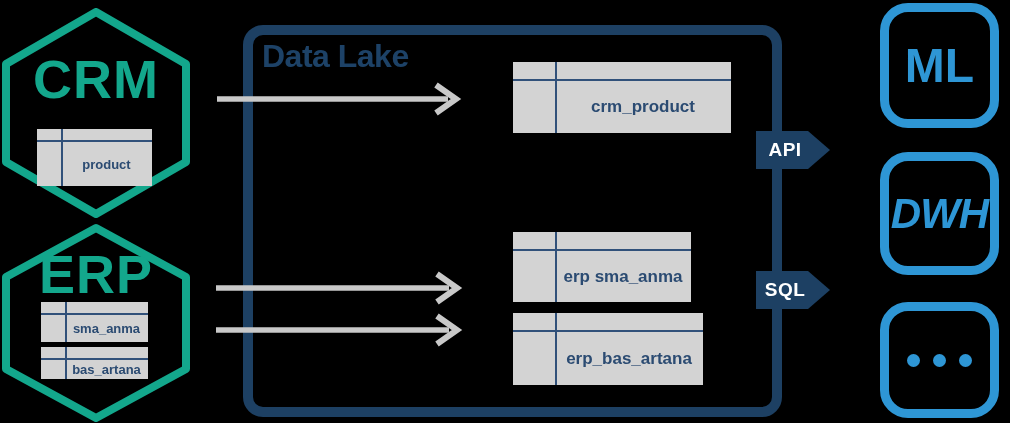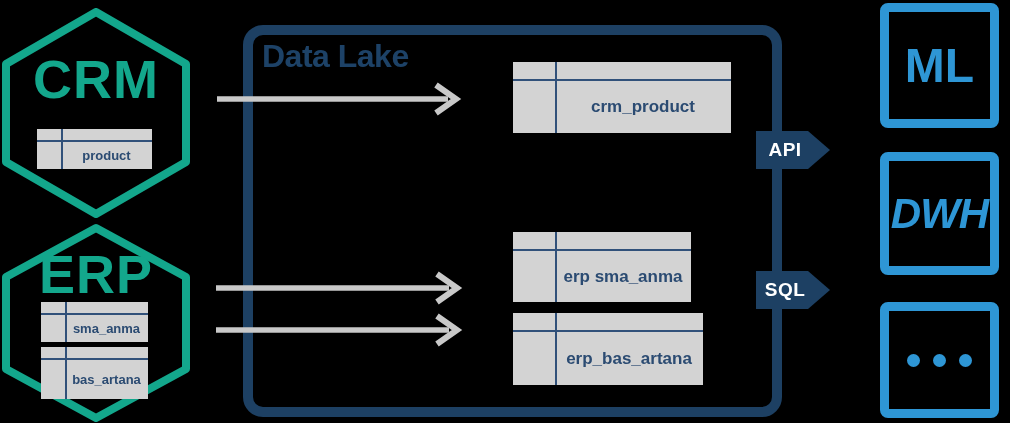--- a/index.html
+++ b/index.html
@@ -49,57 +49,57 @@
   .tag svg { position:absolute; left:0; top:0; }
   .tag .tag-label {
     position:absolute; left:0; top:0; width:58px; height:38px;
     display:flex; align-items:center; justify-content:center;
     color:#ffffff; font-weight:800; font-size:19px; letter-spacing:0.5px;
   }
 
   
   .consumer {
     position:absolute; left:880px; width:119px;
-    border:9px solid #2e96d5; border-radius:8px; box-sizing:border-box;
+    border:9px solid #2e96d5; border-radius:28px; box-sizing:border-box;
     display:flex; align-items:center; justify-content:center;
     color:#2e96d5; font-weight:800;
   }
   .consumer.ml  { top:3px;   height:125px; font-size:48px; }
   .consumer.dwh { top:152px; height:123px; font-size:42px; letter-spacing:-1px;font-style:italic; }
   .consumer.more{ top:302px; height:116px; }
   .dots { display:flex; gap:13px; }
   .dot  { width:13px; height:13px; border-radius:50%; background:#2e96d5; }
 
   .arrows { position:absolute; left:0; top:0; z-index:5; }
 </style>
 </head>
 <body>
 
 <div class="canvas">
 
   <svg class="abs" style="left:0;top:8px;" width="194" height="214">
     <polygon points="96,4 186,56 186,154 96,206 6,154 6,56" fill="none" stroke="#13a78c" stroke-width="8" stroke-linejoin="round"></polygon>
   </svg>
   <div class="hex-label" style="top:58px;">CRM</div>
-  <div class="dtable tbl-sm" style="left:37px;top:129px;width:115px;height:40px;">
+  <div class="dtable tbl-sm" style="left:37px;top:129px;width:115px;height:57px;">
     <div class="hline"></div>
     <div class="vline"></div>
     <div class="cell">product</div>
   </div>
 
   <svg class="abs" style="left:0;top:222px;" width="194" height="204">
     <polygon points="96,6 186,55 186,147 96,196 6,147 6,55" fill="none" stroke="#13a78c" stroke-width="8" stroke-linejoin="round"></polygon>
   </svg>
   <div class="hex-label" style="top:253px;">ERP</div>
   <div class="dtable tbl-sm" style="left:41px;top:302px;width:107px;height:40px;">
     <div class="hline"></div>
     <div class="vline"></div>
     <div class="cell">sma_anma</div>
   </div>
-  <div class="dtable tbl-sm" style="left:41px;top:347px;width:107px;height:52px;text-decoration:underline;">
+  <div class="dtable tbl-sm" style="left:41px;top:347px;width:107px;height:32px;text-decoration:underline;">
     <div class="hline"></div>
     <div class="vline"></div>
     <div class="cell">bas_artana</div>
   </div>
 
   <div class="lake"></div>
   <div class="lake-title">Data Lake</div>
 
   <div class="dtable tbl-lg" style="left:513px;top:62px;width:190px;height:71px;padding-left:28px;">
     <div class="hline"></div>

